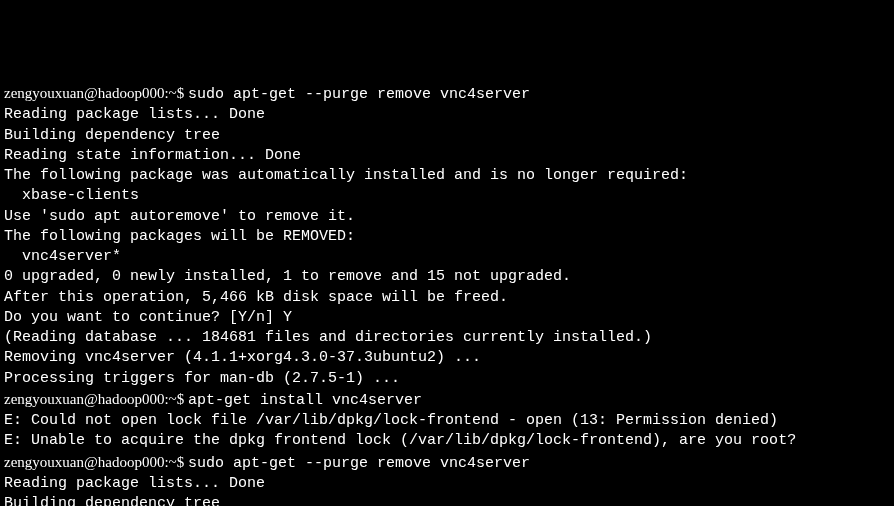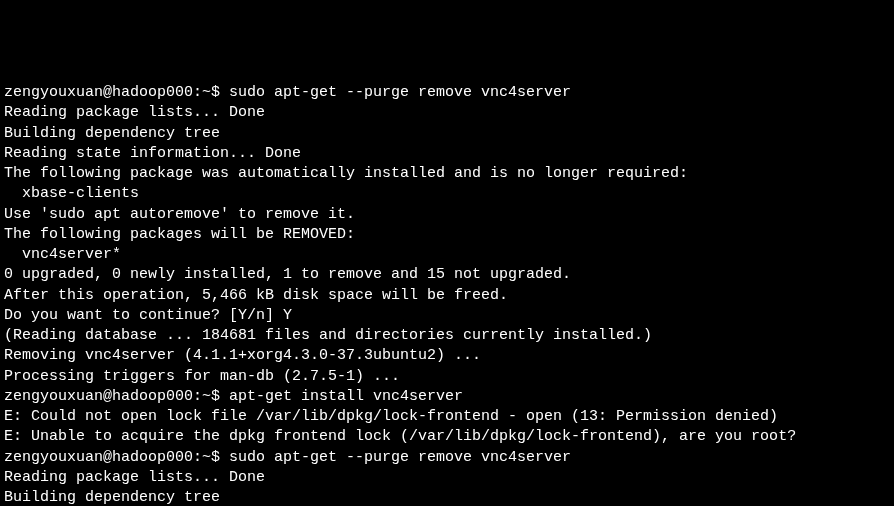--- a/index.html
+++ b/index.html
@@ -17,20 +17,21 @@
       width: 894px;
       height: 506px;
       overflow: hidden;
       white-space: pre;
     }
     .terminal-line {
       display: block;
     }
     .prompt {
       display: inline;
+      font-family: Liberation Serif, serif;
     }
     .command {
       display: inline;
     }
     .output {
       display: inline;
     }
   </style>
 </head>
 <body>

